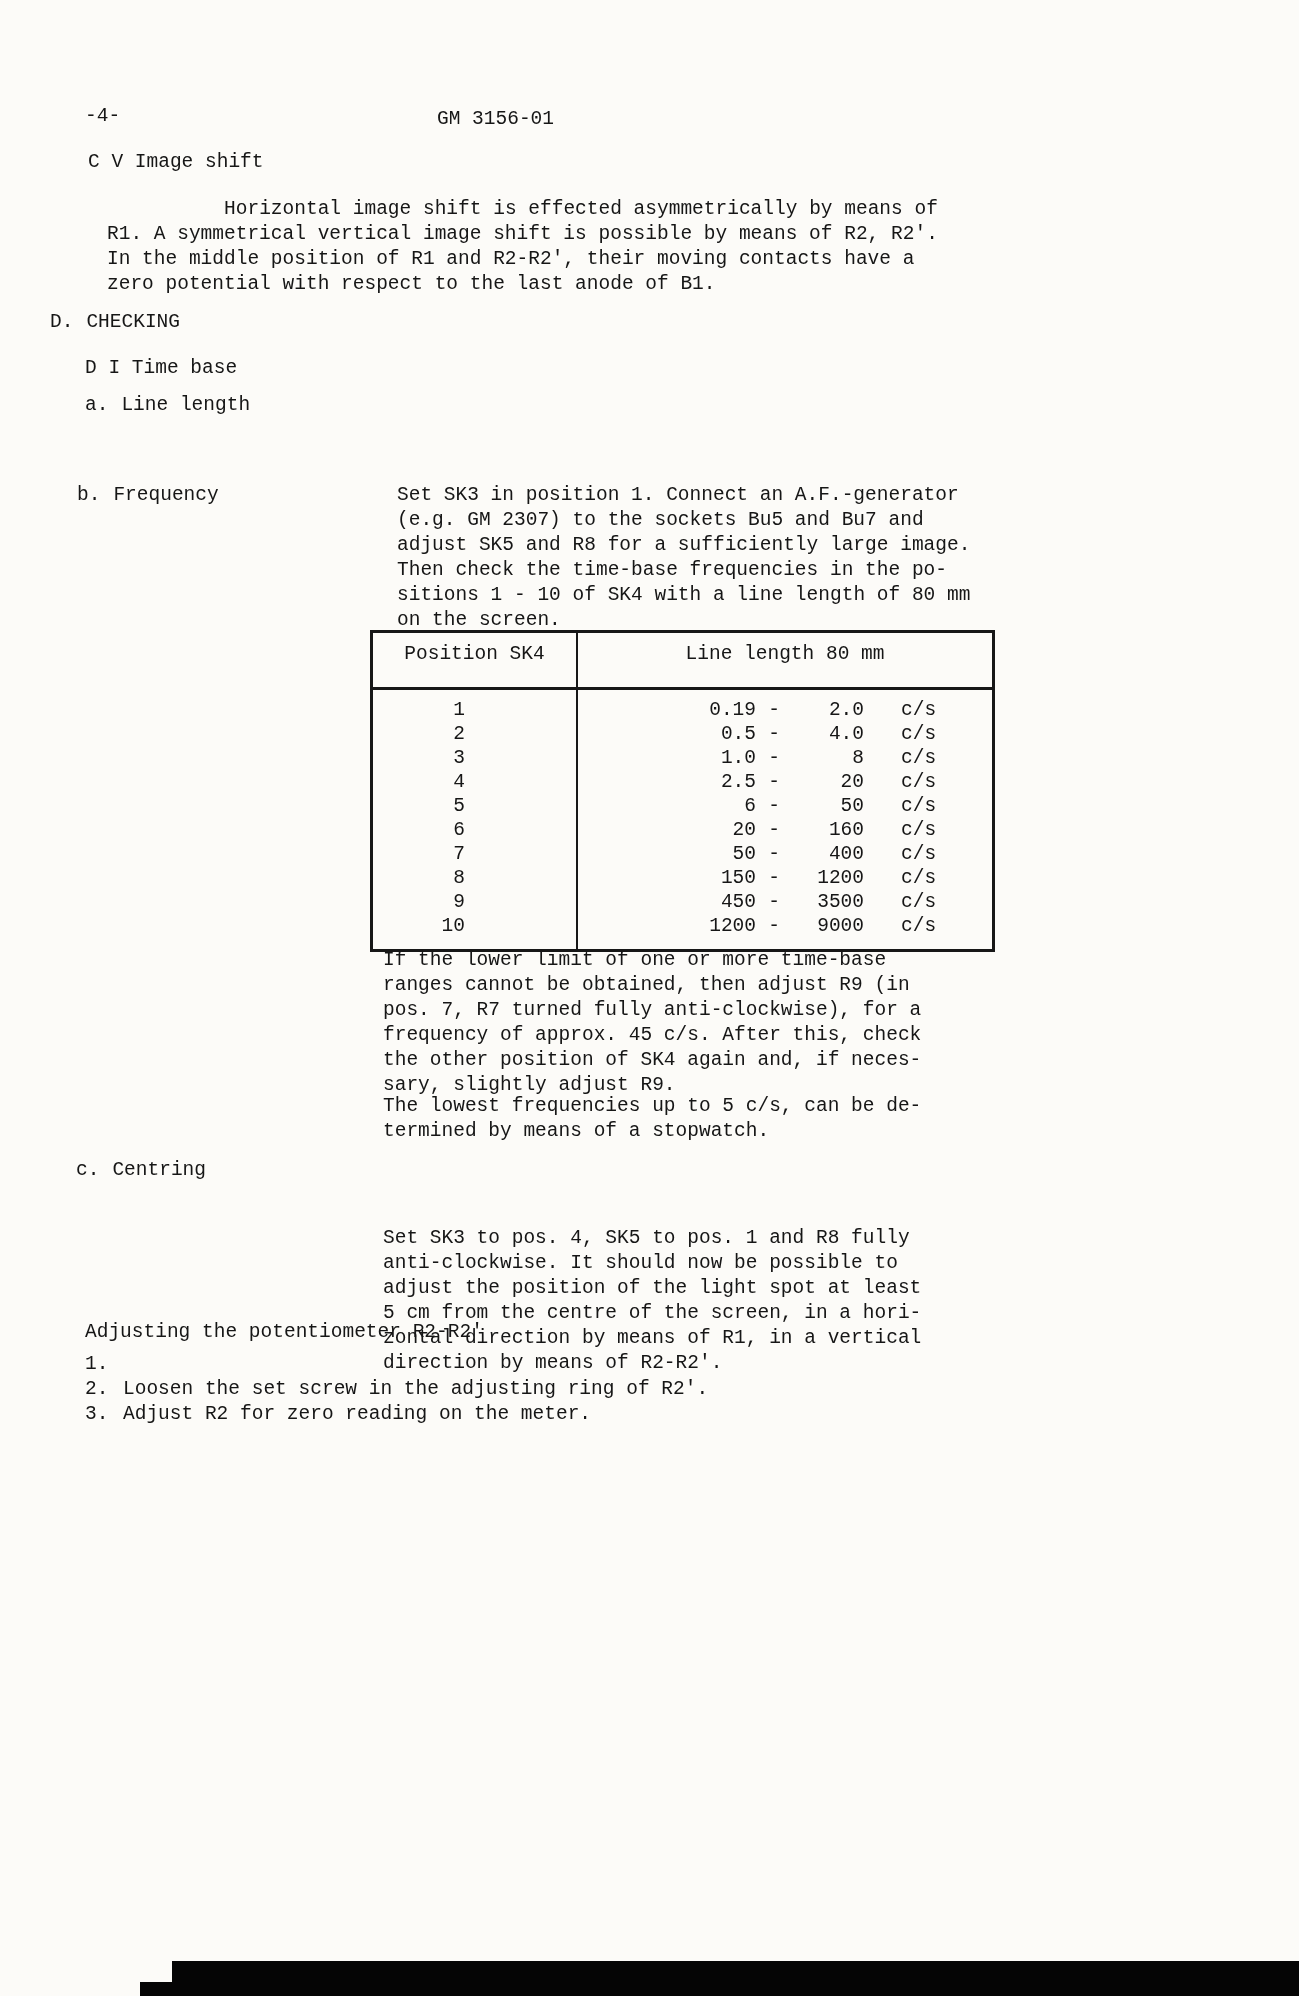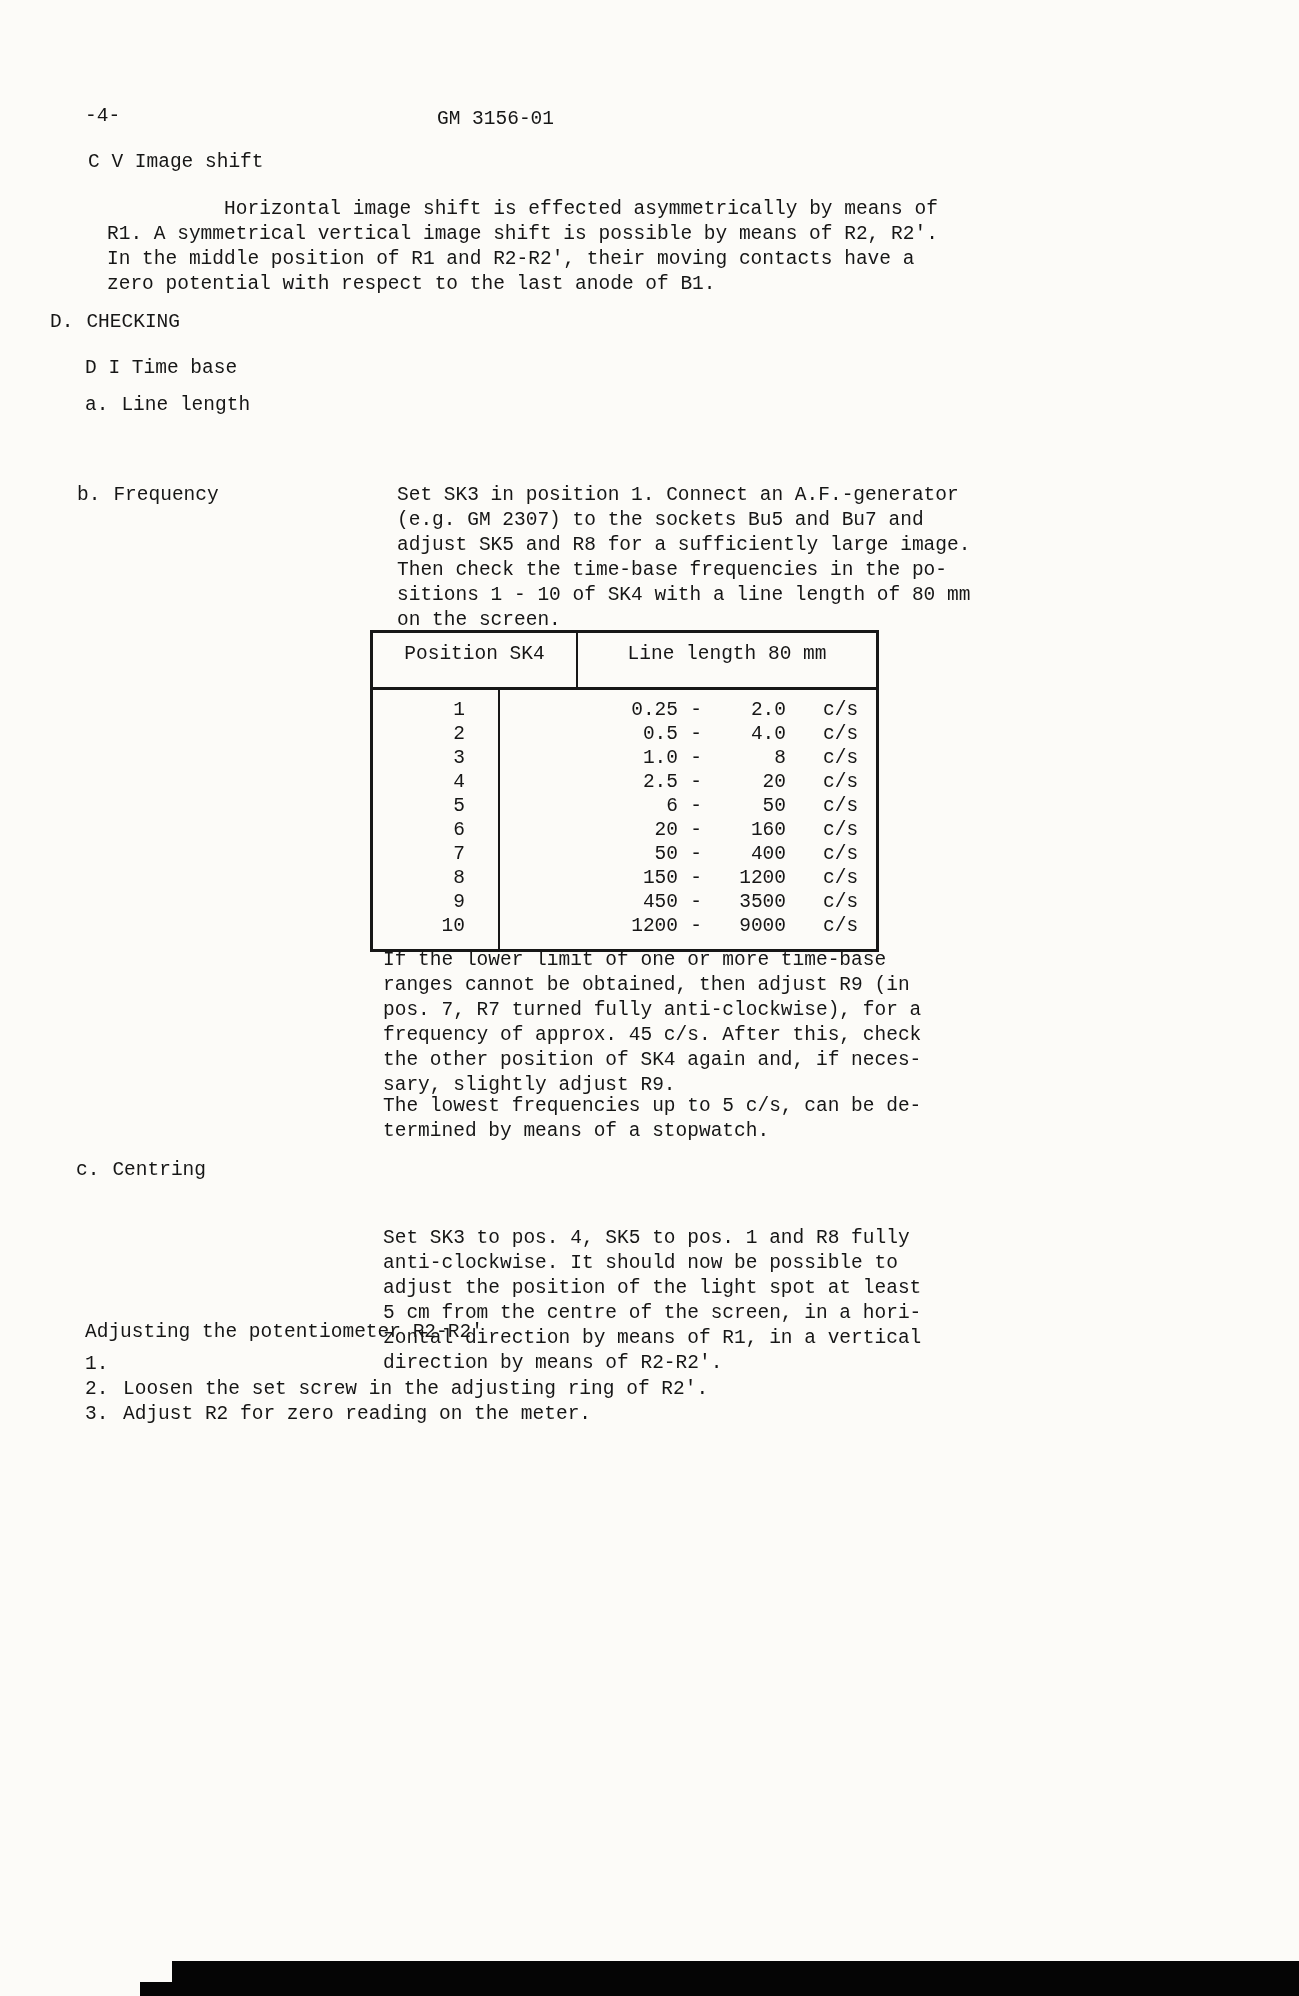--- a/index.html
+++ b/index.html
@@ -24,21 +24,21 @@
   .page-num   { left: 85px;  top: 104px; }
   .doc-ref    { left: 437px; top: 107px; }
   .h-cv       { left: 88px;  top: 150px; }
   .p-intro    { left: 89px;  top: 197px; width: 880px; margin-left: 18px; }
   .h-d        { left: 50px;  top: 310px; }
   .h-di       { left: 85px;  top: 356px; }
   .lbl-a      { left: 85px;  top: 393px; }
   .txt-a      { left: 383px; top: 393px; width: 600px; }
   .lbl-b      { left: 77px;  top: 483px; text-align: right; }
   .txt-b      { left: 397px; top: 483px; width: 610px; }
-  .freq-table { left: 370px; top: 630px; width: 509px; }
+  .freq-table { left: 370px; top: 630px; width: 625px; }
   .p-iflower  { left: 383px; top: 948px; width: 600px; }
   .p-stopw    { left: 383px; top: 1094px; width: 600px; }
   .lbl-c      { left: 76px;  top: 1158px; }
   .txt-c      { left: 383px; top: 1226px; width: 600px; }
   .h-adj      { left: 85px;  top: 1320px; }
   .steps      { left: 85px;  top: 1352px; width: 900px; }
 
   
   .freq-table { border: 3px solid #171717; background: #fcfbf8; }
   .tb-head { display: flex; border-bottom: 3px solid #171717; }
@@ -104,21 +104,21 @@
         <div class="pos-line">4</div>
         <div class="pos-line">5</div>
         <div class="pos-line">6</div>
         <div class="pos-line">7</div>
         <div class="pos-line">8</div>
         <div class="pos-line">9</div>
         <div class="pos-line">10</div>
       </div>
       <div class="col-right">
         <div class="range-line">
-            <span class="low">0.25</span>
+            <span class="low">0.19</span>
             <span class="dash">-</span>
             <span class="high">2.0</span>
             <span class="unit">c/s</span>
           </div>
         <div class="range-line">
             <span class="low">0.5</span>
             <span class="dash">-</span>
             <span class="high">4.0</span>
             <span class="unit">c/s</span>
           </div>

